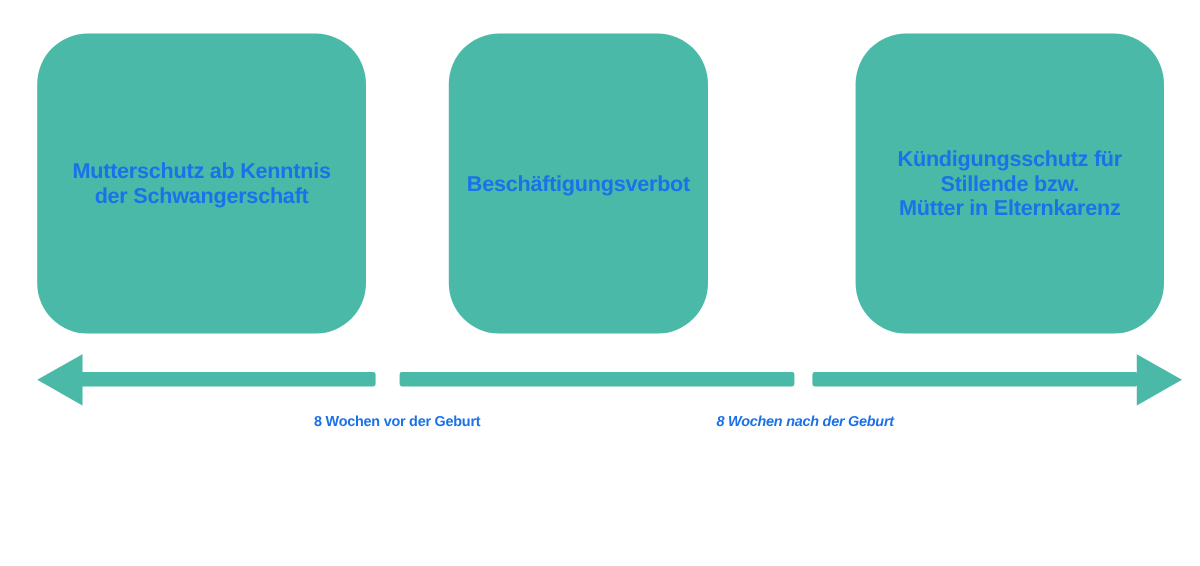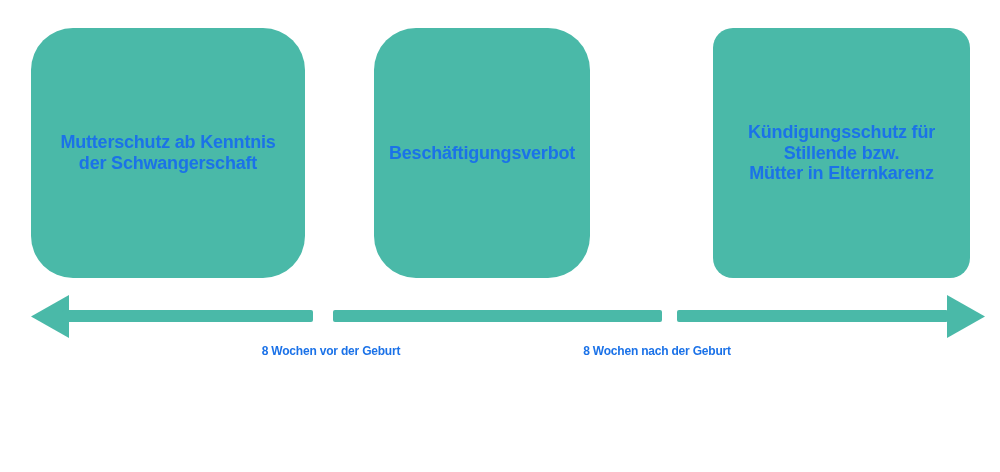--- a/index.html
+++ b/index.html
@@ -22,21 +22,21 @@
     top: 28px;
     height: 250px;
     background: var(--teal);
     border-radius: 42px;
     display: flex;
     align-items: center;
     justify-content: center;
   }
   .box-1 { left: 31px;  width: 274px; }
   .box-2 { left: 374px; width: 216px; }
-  .box-3 { left: 713px; width: 257px; border-radius: 20px; }
+  .box-3 { left: 713px; width: 257px; }
   .box-label {
     color: var(--blue);
     font-weight: bold;
     font-size: 18px;
     line-height: 1.15;
     text-align: center;
     white-space: pre-line;
     letter-spacing: -0.2px;
     padding: 0 8px;
   }
@@ -63,21 +63,21 @@
     position: absolute;
     top: 344px;
     transform: translateX(-50%);
     color: var(--blue);
     font-weight: bold;
     font-size: 12px;
     letter-spacing: -0.2px;
     white-space: nowrap;
   }
   .label-1 { left: 331px; }
-  .label-2 { left: 657px; }
+  .label-2 { left: 671px; font-style: italic; }
 </style>
 </head>
 <body>
 
 <div class="canvas">
 
   <div class="box box-1">
     <div class="box-label">Mutterschutz ab Kenntnis
 der Schwangerschaft</div>
   </div>

